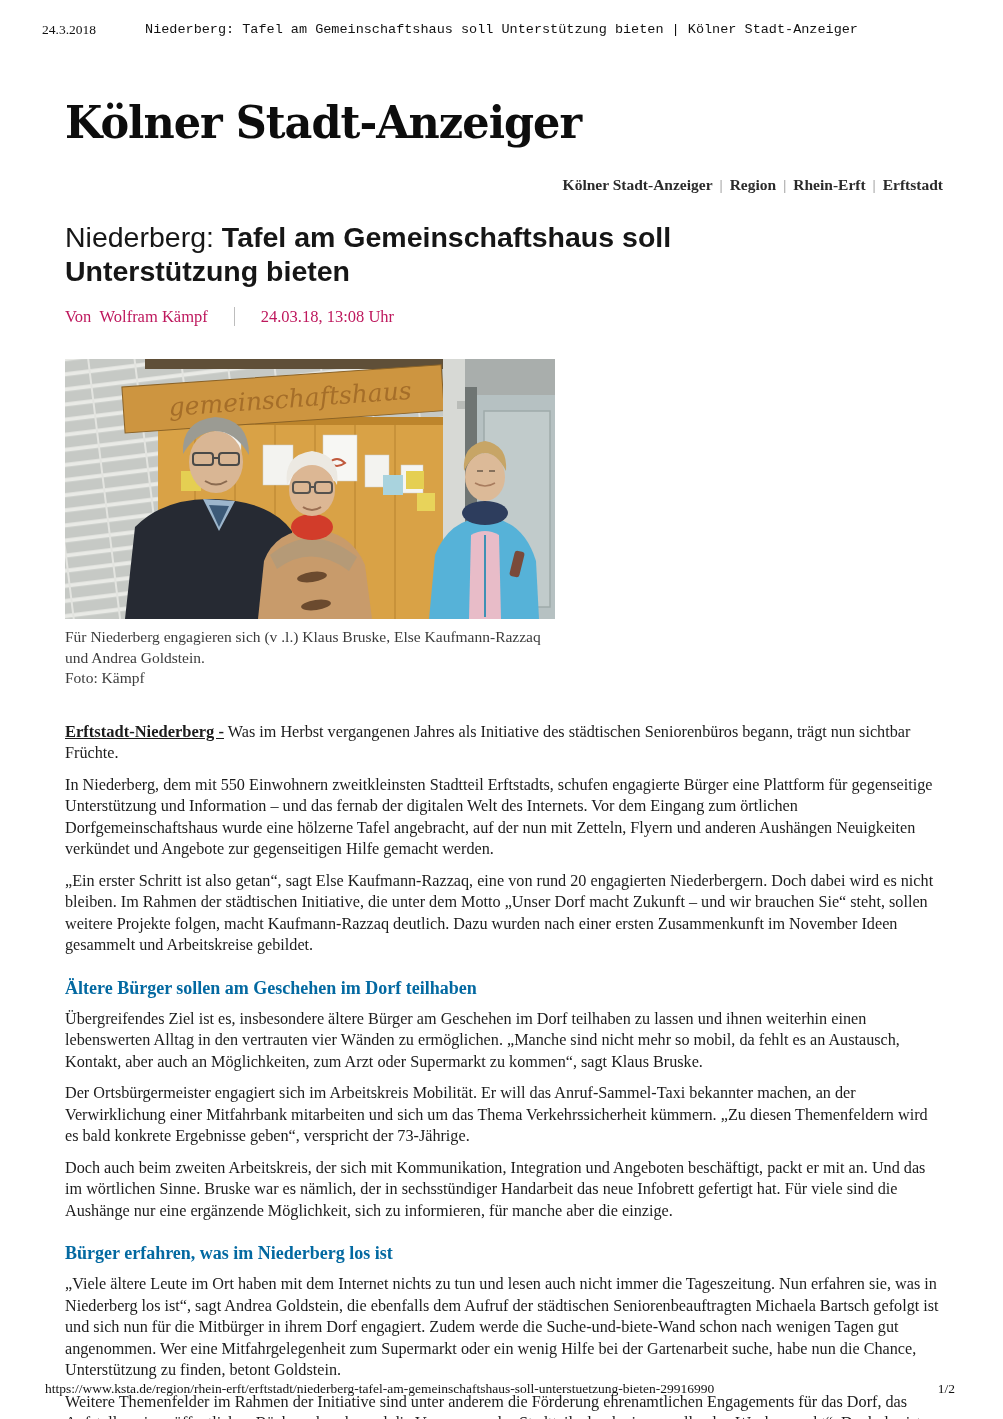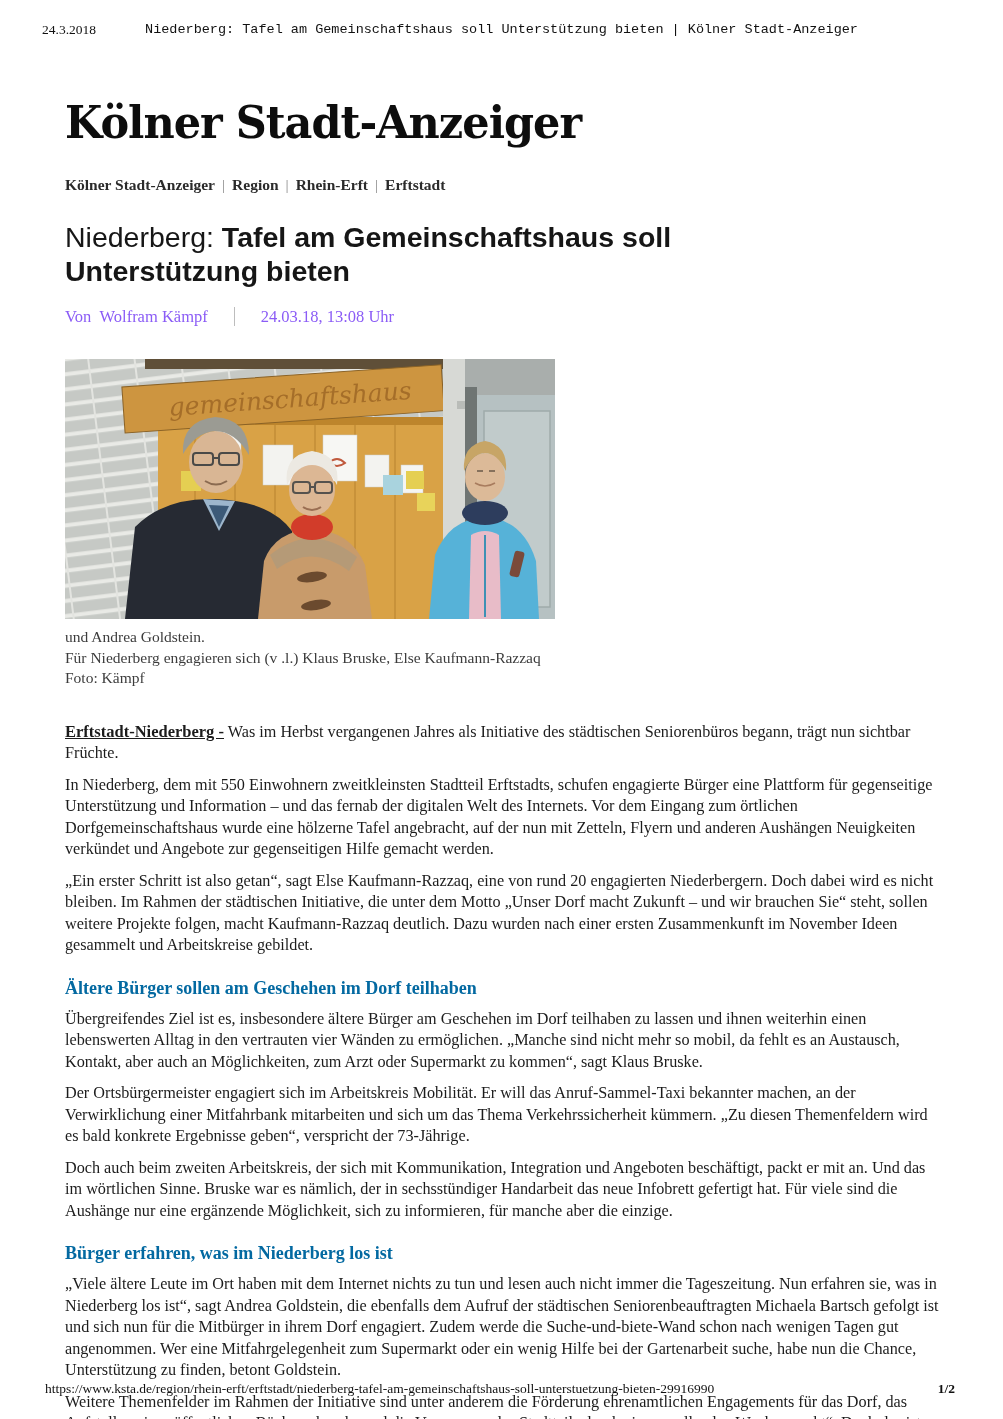--- a/index.html
+++ b/index.html
@@ -5,33 +5,33 @@
   html,body{margin:0;padding:0;}
   body{width:1003px;height:1419px;background:#ffffff;font-family:"Liberation Serif",serif;color:#1a1a1a;position:relative;overflow:hidden;}
   .page{position:absolute;inset:0;}
 
   
   .print-header{position:absolute;top:22px;left:0;width:1003px;font-size:13.5px;color:#111;}
   .print-date{position:absolute;left:42px;top:0;}
   .print-title{position:absolute;left:0;right:0;text-align:center;top:0;font-family:Liberation Mono, monospace;}
   .print-footer{position:absolute;top:1381px;left:0;width:1003px;font-size:13.5px;color:#111;}
   .print-url{position:absolute;left:45px;top:0;}
-  .print-page{position:absolute;right:48px;top:0;font-weight:bold;}
+  .print-page{position:absolute;right:48px;top:0;}
 
   
   .content{position:absolute;left:65px;top:96px;width:878px;}
   .masthead{font-family:"DejaVu Serif",serif;font-weight:bold;font-size:43px;letter-spacing:-1px;color:#0d0d0d;transform:scaleY(1.05);transform-origin:left top;}
-  .breadcrumb{margin-top:30px;font-size:15.5px;color:#2b2b2b;font-weight:bold;}
+  .breadcrumb{margin-top:30px;font-size:15.5px;color:#2b2b2b;font-weight:bold;text-align:right;}
   .breadcrumb .sep{color:#8a8a8a;font-weight:normal;padding:0 7px;}
   .breadcrumb a{color:#2b2b2b;text-decoration:none;}
 
   .headline{margin-top:26px;font-family:"Liberation Sans",sans-serif;font-size:28.5px;line-height:34px;font-weight:normal;color:#161616;width:800px;}
   .headline b{font-weight:bold;}
 
-  .byline{margin-top:16px;font-size:16.5px;color:#8b5cf6;display:flex;align-items:flex-start;}
+  .byline{margin-top:16px;font-size:16.5px;color:#be185d;display:flex;align-items:flex-start;}
   .byline .divider{display:inline-block;width:1px;height:19px;background:#bdbdbd;margin:0 26px;}
 
   .photo{margin-top:32px;width:490px;height:260px;display:block;}
   .caption{margin-top:8px;font-size:15.5px;line-height:20.5px;color:#3c3c3c;width:520px;}
 
   .body-text{margin-top:32px;font-size:16.2px;line-height:21.5px;color:#1c1c1c;width:878px;}
   .body-text p{margin:0 0 10px 0;}
   .body-text .lead b{font-size:16.5px;text-decoration:underline;}
   h2.sub{font-size:18px;line-height:22px;margin:20px 0 10px 0;color:#0369a1;font-family:"Liberation Serif",serif;}
 </style>
@@ -146,22 +146,22 @@
         <ellipse cx="420" cy="118" rx="20" ry="24" fill="#dcba98"></ellipse>
         <path d="M399 112 Q397 86 420 82 Q443 86 441 112 Q432 94 420 94 Q408 94 399 112" fill="#c7a566"></path>
         <path d="M410 124 q10 6 20 0" stroke="#a87c5e" stroke-width="1.5" fill="none"></path>
         <path d="M412 112 h6 M424 112 h6" stroke="#6a5a48" stroke-width="1.5"></path>
         <rect x="447" y="192" width="10" height="26" rx="3" fill="#7a4a3a" transform="rotate(14 452 205)"></rect>
         <path d="M420 176 V258" stroke="#3d91b4" stroke-width="2"></path>
       </g>
     </svg>
 
     <div class="caption">
+      <div>Für Niederberg engagieren sich (v .l.) Klaus Bruske, Else Kaufmann-Razzaq</div>
       <div>und Andrea Goldstein.</div>
-      <div>Für Niederberg engagieren sich (v .l.) Klaus Bruske, Else Kaufmann-Razzaq</div>
       <div>Foto: Kämpf</div>
     </div>
 
     <div class="body-text">
       <p class="lead"><b>Erftstadt-Niederberg -</b> <span>Was im Herbst vergangenen Jahres als Initiative des städtischen Seniorenbüros begann, trägt nun sichtbar Früchte.</span></p>
       <p>In Niederberg, dem mit 550 Einwohnern zweitkleinsten Stadtteil Erftstadts, schufen engagierte Bürger eine Plattform für gegenseitige Unterstützung und Information – und das fernab der digitalen Welt des Internets. Vor dem Eingang zum örtlichen Dorfgemeinschaftshaus wurde eine hölzerne Tafel angebracht, auf der nun mit Zetteln, Flyern und anderen Aushängen Neuigkeiten verkündet und Angebote zur gegenseitigen Hilfe gemacht werden.</p>
       <p>„Ein erster Schritt ist also getan“, sagt Else Kaufmann-Razzaq, eine von rund 20 engagierten Niederbergern. Doch dabei wird es nicht bleiben. Im Rahmen der städtischen Initiative, die unter dem Motto „Unser Dorf macht Zukunft – und wir brauchen Sie“ steht, sollen weitere Projekte folgen, macht Kaufmann-Razzaq deutlich. Dazu wurden nach einer ersten Zusammenkunft im November Ideen gesammelt und Arbeitskreise gebildet.</p>
 
       <h2 class="sub">Ältere Bürger sollen am Geschehen im Dorf teilhaben</h2>
       <p>Übergreifendes Ziel ist es, insbesondere ältere Bürger am Geschehen im Dorf teilhaben zu lassen und ihnen weiterhin einen lebenswerten Alltag in den vertrauten vier Wänden zu ermöglichen. „Manche sind nicht mehr so mobil, da fehlt es an Austausch, Kontakt, aber auch an Möglichkeiten, zum Arzt oder Supermarkt zu kommen“, sagt Klaus Bruske.</p>

